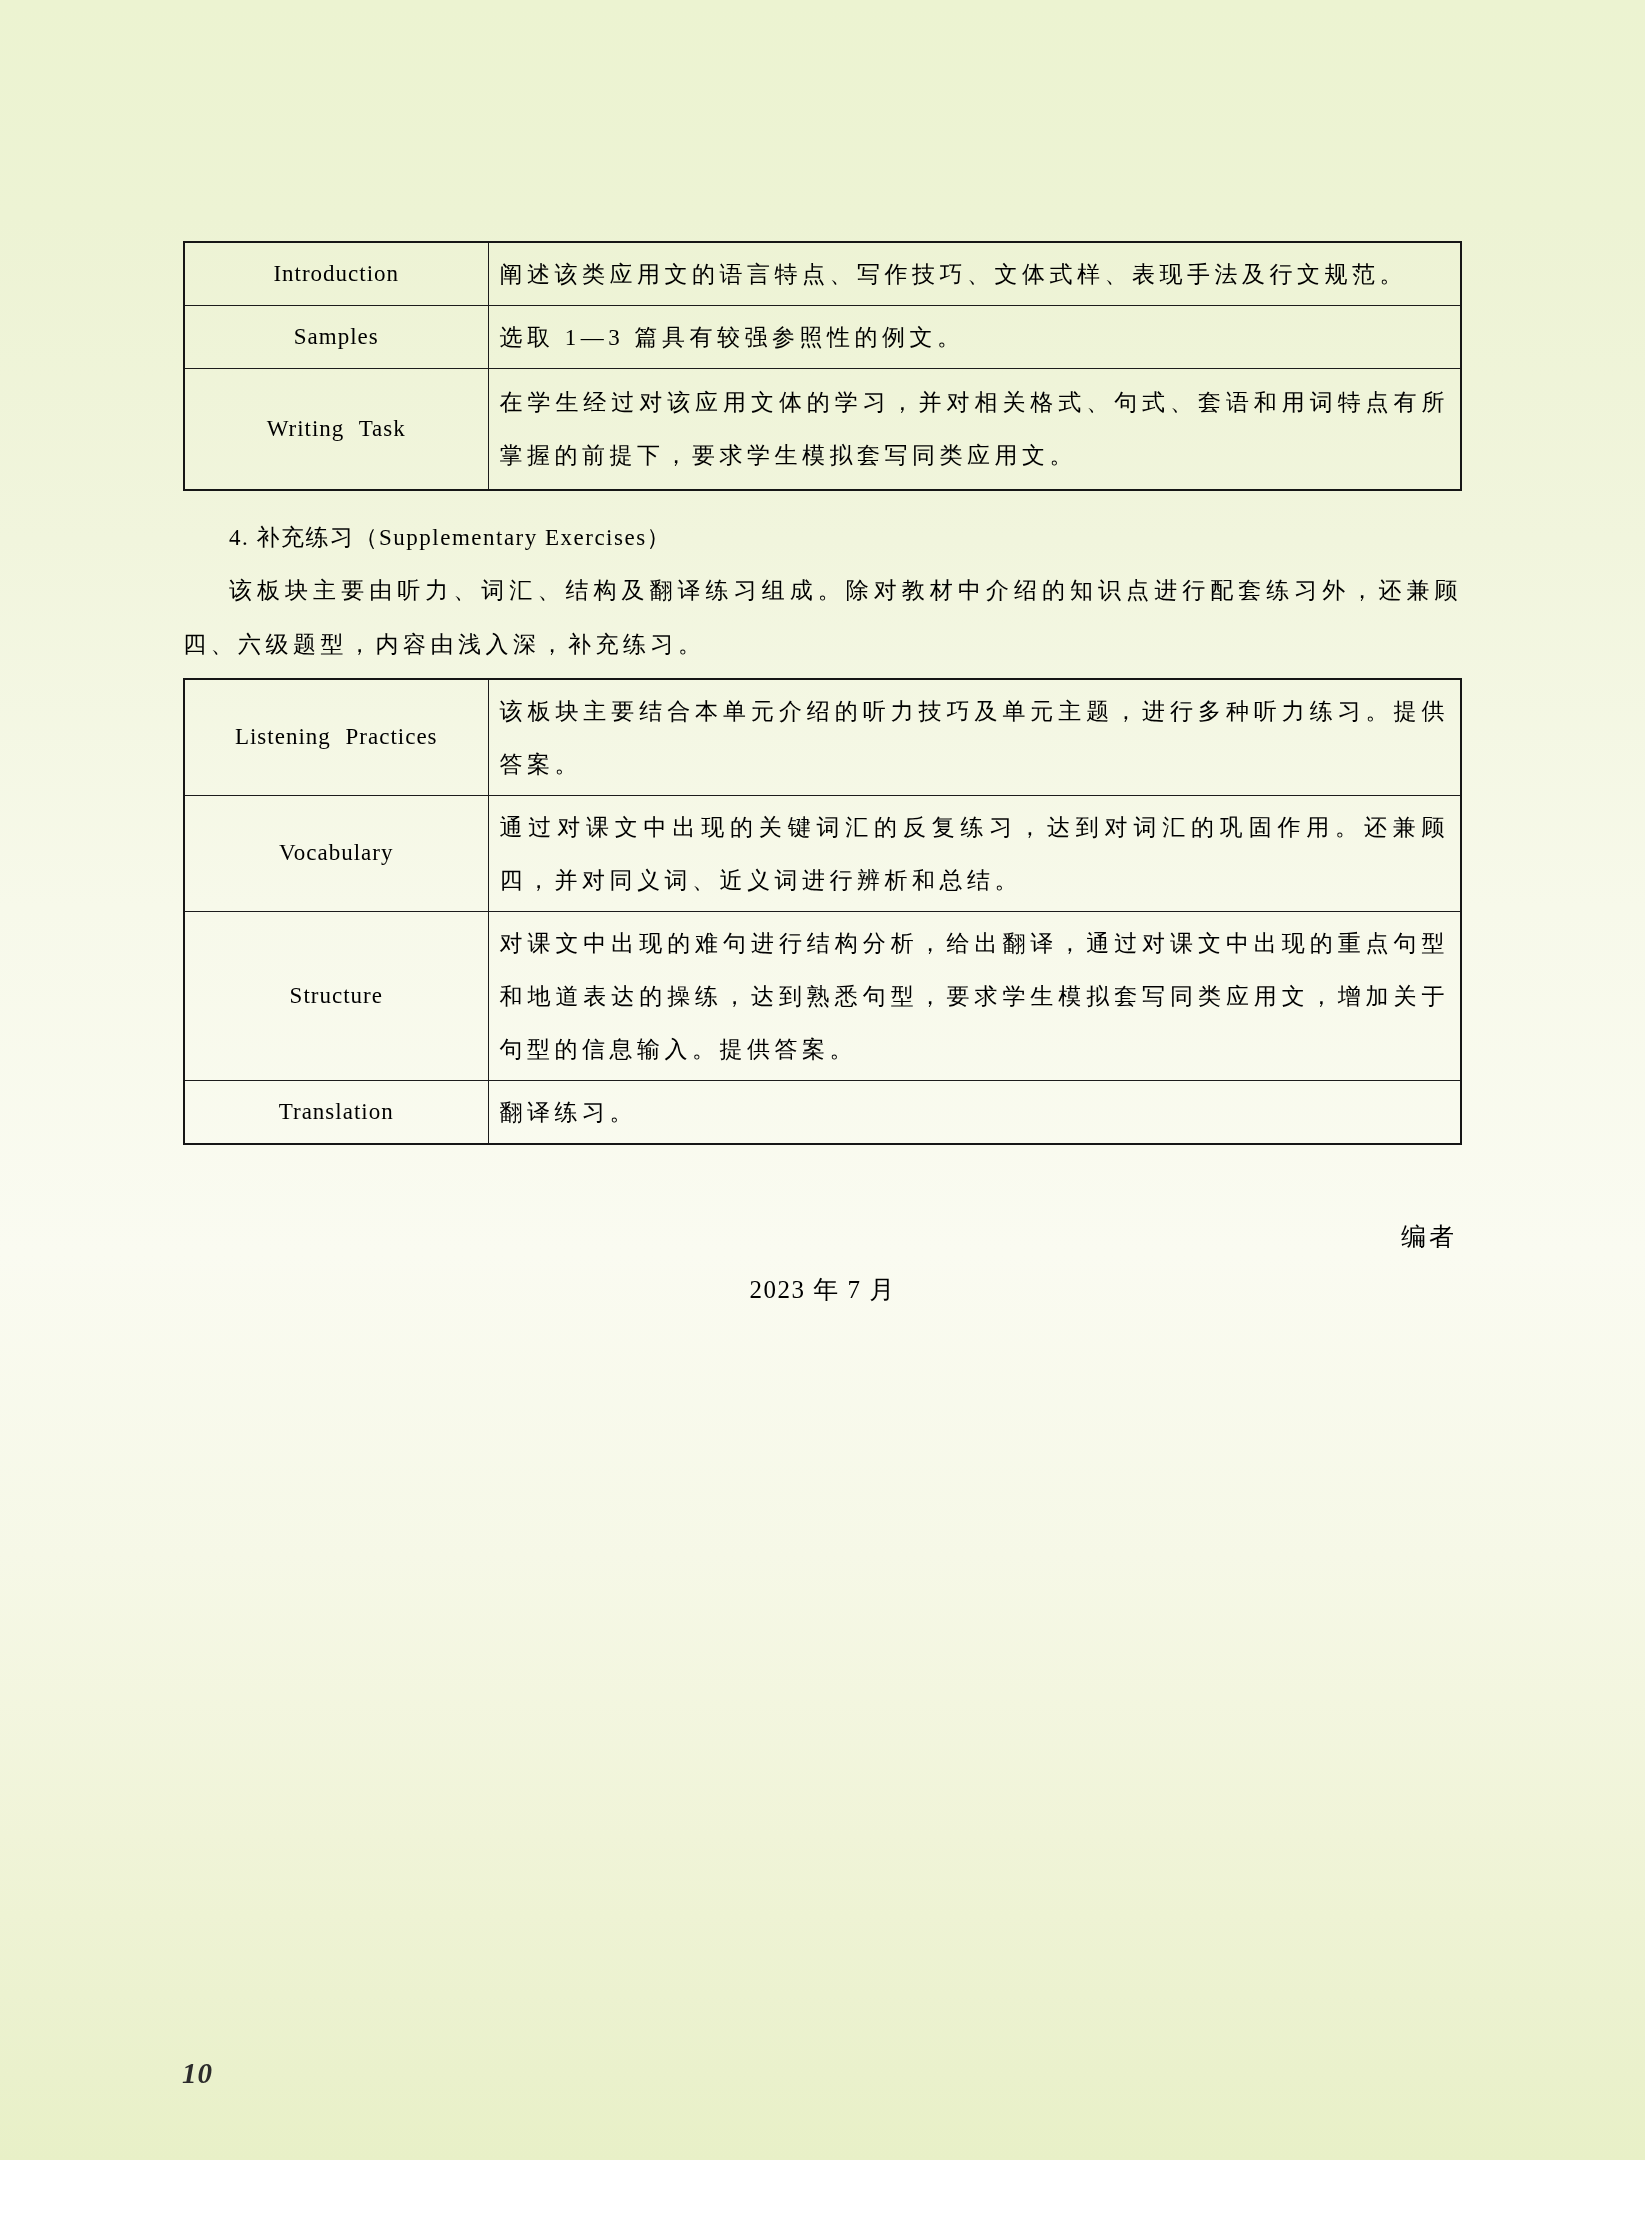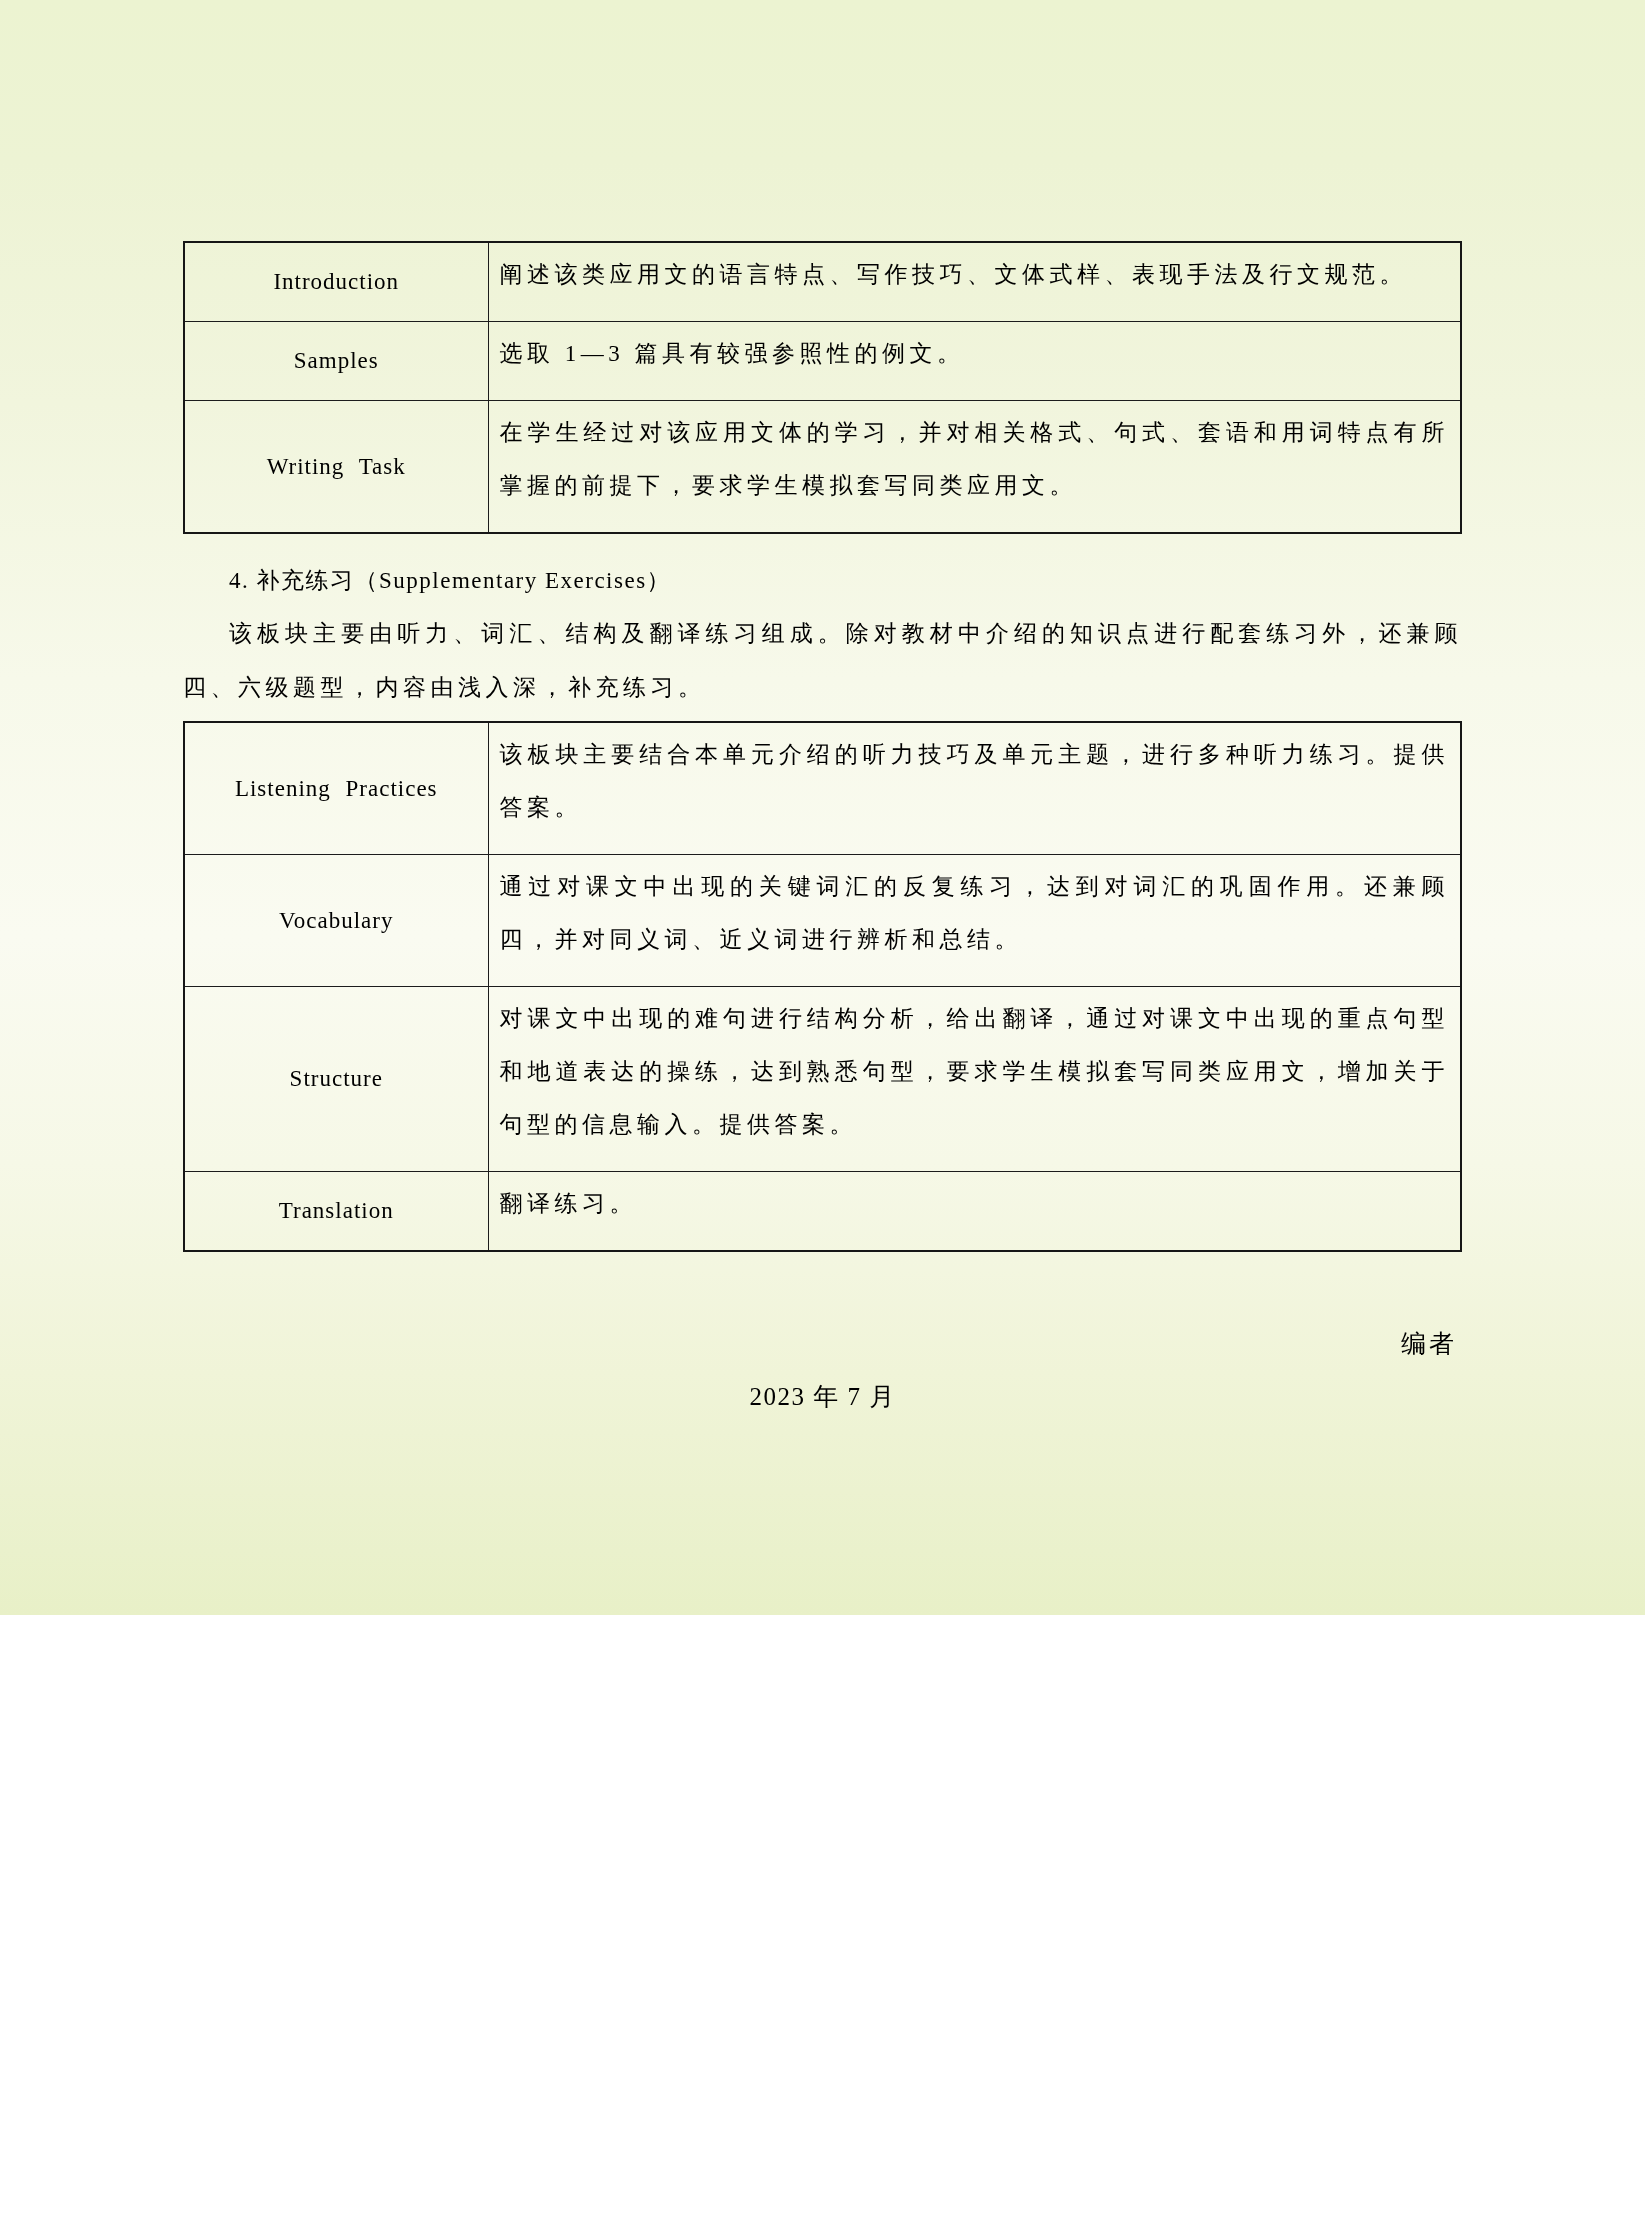--- a/index.html
+++ b/index.html
@@ -1,18 +1,18 @@
 <!DOCTYPE html>
 <html style="font-size:8px"><head>
 <meta charset="utf-8">
 <style>
   html,body{margin:0;padding:0;}
   .page{
     position:relative;
-    width:1645px;height:1615px;
+    width:1645px;height:2160px;
     overflow:hidden;
     background:linear-gradient(180deg,
       #ecf3d1 0%, #edf3d4 10%, #f1f5dd 25%, #f7f9ea 42%,
       #fafbf1 58%, #f6f8e7 72%, #f0f4d8 85%, #eaf1cc 96%, #e8f0c7 100%);
     font-family:"Liberation Serif","DejaVu Serif",serif;
     color:#0d0d0d;
   }
   .content{
     position:absolute;
     left:183px;top:241px;
@@ -33,21 +33,21 @@
     text-align:center;
     vertical-align:middle;
     font-size:23px;
     letter-spacing:1px;
     word-spacing:8px;
     color:#000;
   }
   td.desc{
     font-size:23px;
     line-height:53px;
-    padding:5px 11px 20px 11px;
+    padding:5px 11px 4px 11px;
     text-align:justify;
     text-align-last:left;
     word-break:break-all;
     letter-spacing:4.5px;
     vertical-align:middle;
     color:#000;
   }
   tr.r-1{height:56px;}
   tr.r-2{height:52px;}
   tr.r-3{height:121px;}

